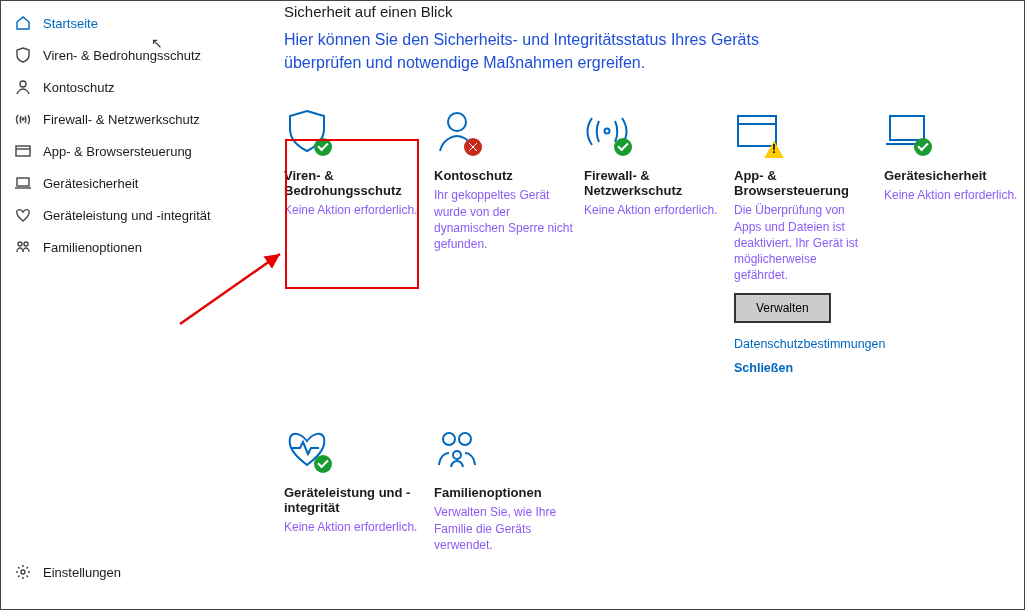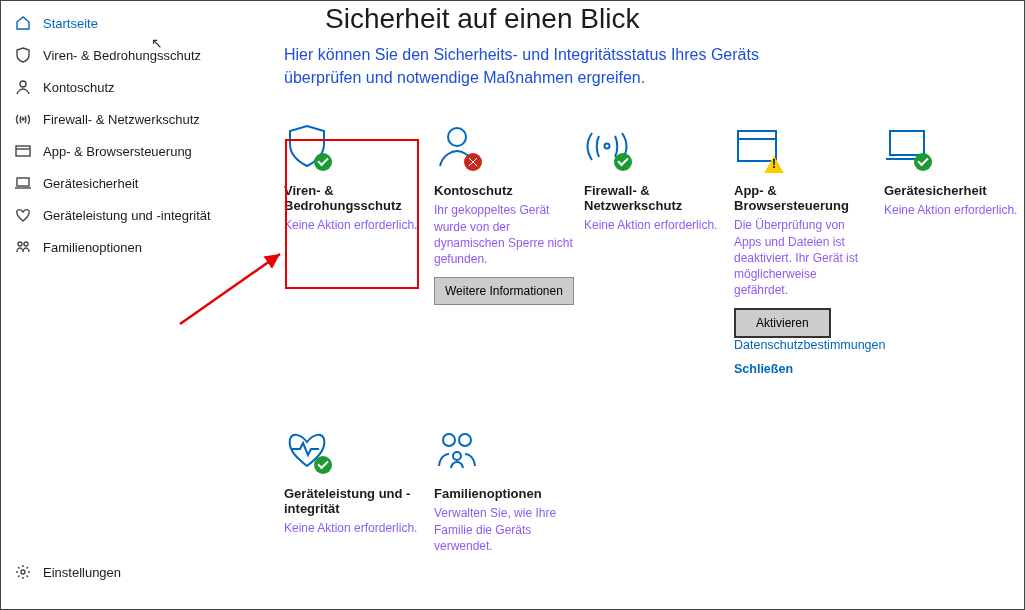--- a/index.html
+++ b/index.html
@@ -10,39 +10,39 @@
   .sidebar-item { display: flex; align-items: center; height: 32px; padding: 0 14px; cursor: pointer; gap: 12px; }
   .sidebar-item.active .sidebar-label { color: #0067c0; }
   .sidebar-item.active .sidebar-icon svg { stroke: #0067c0; }
   .sidebar-icon { width: 16px; height: 16px; display: flex; align-items: center; justify-content: center; }
   .sidebar-icon svg { stroke: #444; fill: none; stroke-width: 1.4; }
   .sidebar-label { font-size: 13px; color: #1b1b1b; }
   .sidebar-footer { border-top: 0; padding-bottom: 20px; }
   .sidebar-footer .sidebar-item { height: 34px; }
 
   .main { flex: 1; padding: 2px 28px 10px 28px; overflow: auto; }
-  .page-title { font-size: 28px; font-weight: 400; margin-bottom: 8px; margin-left: 41px; }
+  .page-title { font-size: 15px; font-weight: 400; margin-bottom: 8px; }
   .page-desc { font-size: 16px; color: #1d4ed8; max-width: 500px; line-height: 1.45; }
 
   .tile-row { display: flex; gap: 10px; margin-top: 34px; align-items: flex-start; }
   .tile { width: 140px; flex: 0 0 140px; }
   .tile-icon { width: 46px; height: 46px; margin-bottom: 14px; position: relative; }
   .tile-icon svg { stroke: #0067c0; fill: none; stroke-width: 2; }
   .badge { position: absolute; right: -2px; bottom: -2px; width: 18px; height: 18px; border-radius: 50%; display: flex; align-items: center; justify-content: center; }
   .badge.ok { background: #1a9b32; }
   .badge.ok::after { content: ""; width: 8px; height: 4px; border-left: 2px solid #fff; border-bottom: 2px solid #fff; transform: rotate(-45deg) translate(1px,-1px); }
   .badge.err { background: #c42b1c; }
   .badge.err::after { content: ""; width: 8px; height: 8px; background: linear-gradient(45deg, transparent 44%, #fff 44%, #fff 56%, transparent 56%), linear-gradient(-45deg, transparent 44%, #fff 44%, #fff 56%, transparent 56%); }
   .badge.warn { background: #ffcc00; clip-path: polygon(50% 0, 100% 100%, 0 100%); border-radius: 0; width: 20px; height: 18px; right: -4px; bottom: -4px; }
   .badge.warn::after { content: "!"; color: #000; font-size: 12px; font-weight: 700; display:block; text-align:center; line-height:22px; width:100%; }
   .tile-title { font-size: 13px; font-weight: 600; margin-bottom: 4px; }
   .tile-desc { font-size: 12px; color: #8b5cf6; line-height: 1.35; }
   .tile-btn { margin-top: 10px; background: #ccc; border: 1px solid #888; padding: 6px 10px; font-size: 12px; cursor: pointer; display: inline-block; }
   .tile-btn.strong { border: 2px solid #333; background: #ccc; padding: 6px 20px; }
-  .tile-link { display: block; font-size: 12.5px; color: #0067c0; cursor: pointer; }
+  .tile-link { display: block; margin-top: 14px; font-size: 12.5px; color: #0067c0; cursor: pointer; }
   .tile-link + .tile-link { margin-top: 10px; font-weight: bold; }
 
   .highlight-box { position: absolute; border: 2.5px solid #e60000; pointer-events: none; }
   .arrow { position: absolute; width: 120px; height: 80px; pointer-events: none; }
   .arrow svg { overflow: visible; }
 
   
   .cursor-glyph { position:absolute; left:150px; top:34px; font-size:14px; color:#333; pointer-events:none; }
 </style>
 </head>
@@ -155,21 +155,20 @@
       <div class="tile">
         <div class="tile-icon">
           <svg viewBox="0 0 46 46">
               <circle cx="23" cy="14" r="9"></circle>
               <path d="M6 43c3-12 13-15 17-15s14 3 17 15"></path>
             </svg>
           <span class="badge err"></span>
         </div>
         <div class="tile-title">Kontoschutz</div>
         <div class="tile-desc">Ihr gekoppeltes Gerät wurde von der dynamischen Sperre nicht gefunden.</div>
-        <button class="tile-btn">Weitere Informationen</button>
       </div>
 
       <div class="tile">
         <div class="tile-icon">
           <svg viewBox="0 0 46 46">
               <path d="M8 10c-6 9-6 18 0 27M38 10c6 9 6 18 0 27M15 13c-3 6-3 15 0 21M31 13c3 6 3 15 0 21"></path>
               <circle cx="23" cy="23" r="2.5"></circle>
             </svg>
           <span class="badge ok"></span>
         </div>
@@ -180,21 +179,21 @@
       <div class="tile">
         <div class="tile-icon">
           <svg viewBox="0 0 46 46">
               <rect x="4" y="8" width="38" height="30"></rect>
               <path d="M4 16h38"></path>
             </svg>
           <span class="badge warn"></span>
         </div>
         <div class="tile-title">App- &amp; Browsersteuerung</div>
         <div class="tile-desc">Die Überprüfung von Apps und Dateien ist deaktiviert. Ihr Gerät ist möglicherweise gefährdet.</div>
-        <button class="tile-btn strong">Aktivieren</button>
+        <button class="tile-btn strong">Verwalten</button>
         <a class="tile-link">Datenschutzbestimmungen</a>
         <a class="tile-link">Schließen</a>
       </div>
 
       <div class="tile">
         <div class="tile-icon">
           <svg viewBox="0 0 46 46">
               <rect x="6" y="8" width="34" height="24"></rect>
               <path d="M2 36h42"></path>
             </svg>

